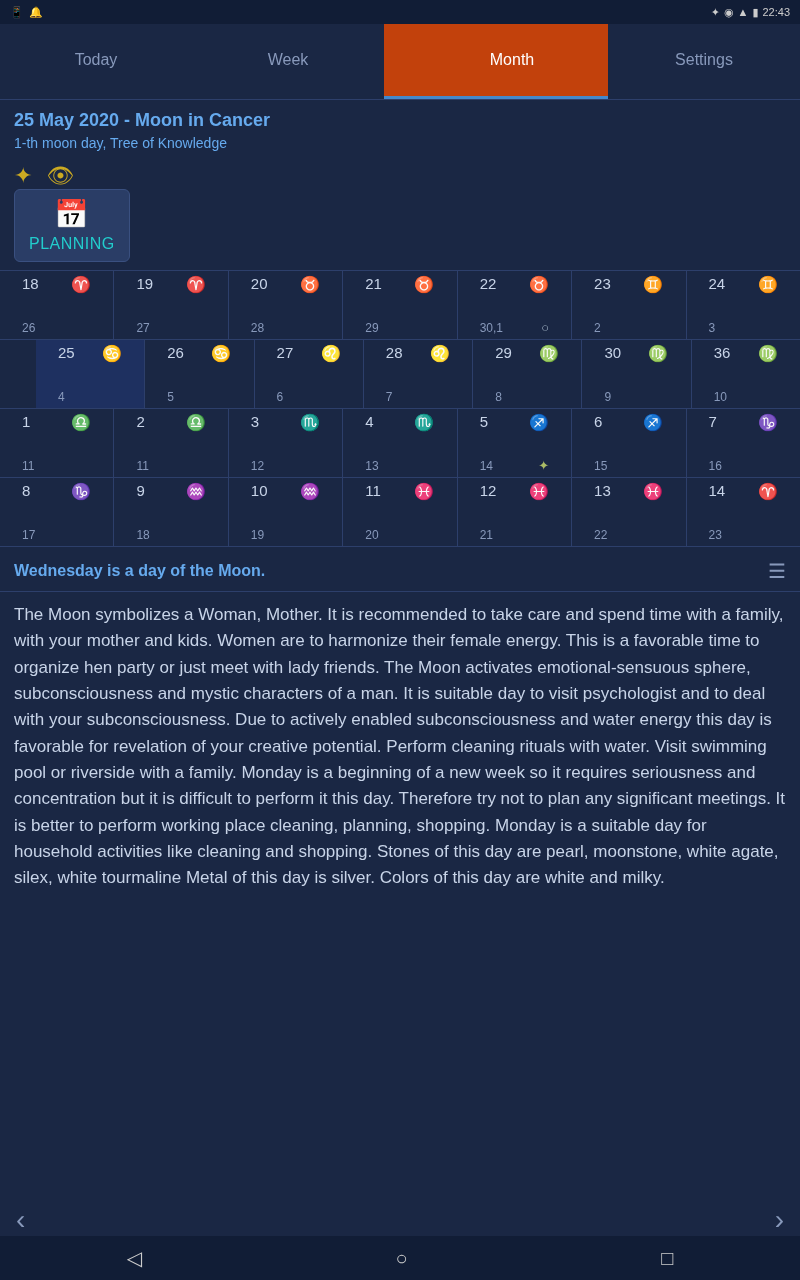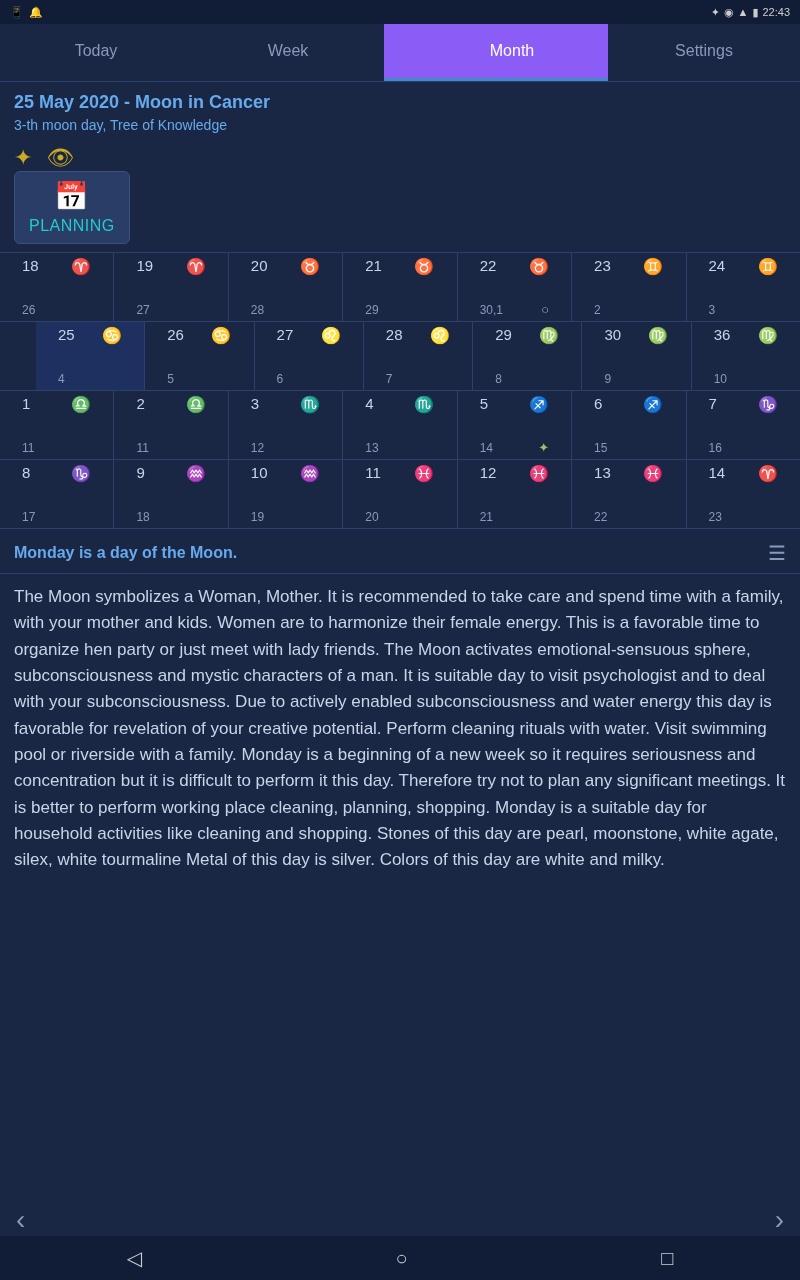--- a/index.html
+++ b/index.html
@@ -25,36 +25,36 @@
       color: #ccc;
     }
     .status-left { display: flex; gap: 6px; align-items: center; }
     .status-right { display: flex; gap: 4px; align-items: center; font-size: 11px; }
 
     
     .tab-bar {
       display: flex;
       background: #1a2744;
       border-bottom: 1px solid #2d3f6b;
-      height: 58px;
+      height: 76px;
     }
     .tab {
       flex: 1;
       display: flex;
       align-items: center;
       justify-content: center;
       font-size: 16px;
       color: #8899bb;
       cursor: pointer;
       border-bottom: 3px solid transparent;
     }
     .tab.active {
       color: #ffffff;
       border-bottom: 3px solid #4488cc;
-      background: #8b5cf6;
+      background: #c2410c;
       padding-left: 32px;
     }
 
     
     .header-area {
       padding: 10px 14px 8px 14px;
       background: #1a2744;
       display: flex;
       align-items: flex-start;
       justify-content: space-between;
@@ -248,21 +248,21 @@
     <span>Month</span>
   </div>
   <div class="tab">
     <span>Settings</span>
   </div>
 </div>
 
 <div class="header-area">
   <div class="header-left">
     <div class="header-title">25 May 2020 - Moon in Cancer</div>
-    <div class="header-subtitle">3-th moon day, Tree of Knowledge</div>
+    <div class="header-subtitle">1-th moon day, Tree of Knowledge</div>
     <div class="header-icons">
       <span class="star-icon">✦</span>
       <span class="eye-icon">👁</span>
     </div>
   </div>
   <div class="planning-btn">
     <span class="planning-icon">📅</span>
     <span class="planning-label">PLANNING</span>
   </div>
 </div>
@@ -556,21 +556,21 @@
         </div>
       <div class="cell-bottom">
           <span class="cell-moon-day">23</span>
           <span class="cell-moon-phase"></span>
         </div>
     </div>
   </div>
 </div>
 
 <div class="day-info">
-  <div class="day-info-title">Monday is a day of the Moon.</div>
+  <div class="day-info-title">Wednesday is a day of the Moon.</div>
   <span class="menu-icon">☰</span>
 </div>
 
 <div class="description">The Moon symbolizes a Woman, Mother. It is recommended to take care and spend time with a family, with your mother and kids. Women are to harmonize their female energy. This is a favorable time to organize hen party or just meet with lady friends. The Moon activates emotional-sensuous sphere, subconsciousness and mystic characters of a man. It is suitable day to visit psychologist and to deal with your subconsciousness. Due to actively enabled subconsciousness and water energy this day is favorable for revelation of your creative potential. Perform cleaning rituals with water. Visit swimming pool or riverside with a family. Monday is a beginning of a new week so it requires seriousness and concentration but it is difficult to perform it this day. Therefore try not to plan any significant meetings. It is better to perform working place cleaning, planning, shopping. Monday is a suitable day for household activities like cleaning and shopping. Stones of this day are pearl, moonstone, white agate, silex, white tourmaline Metal of this day is silver. Colors of this day are white and milky.</div>
 
 <div class="nav-bar">
   <span class="nav-arrow">‹</span>
   <span class="nav-arrow">›</span>
 </div>
 

